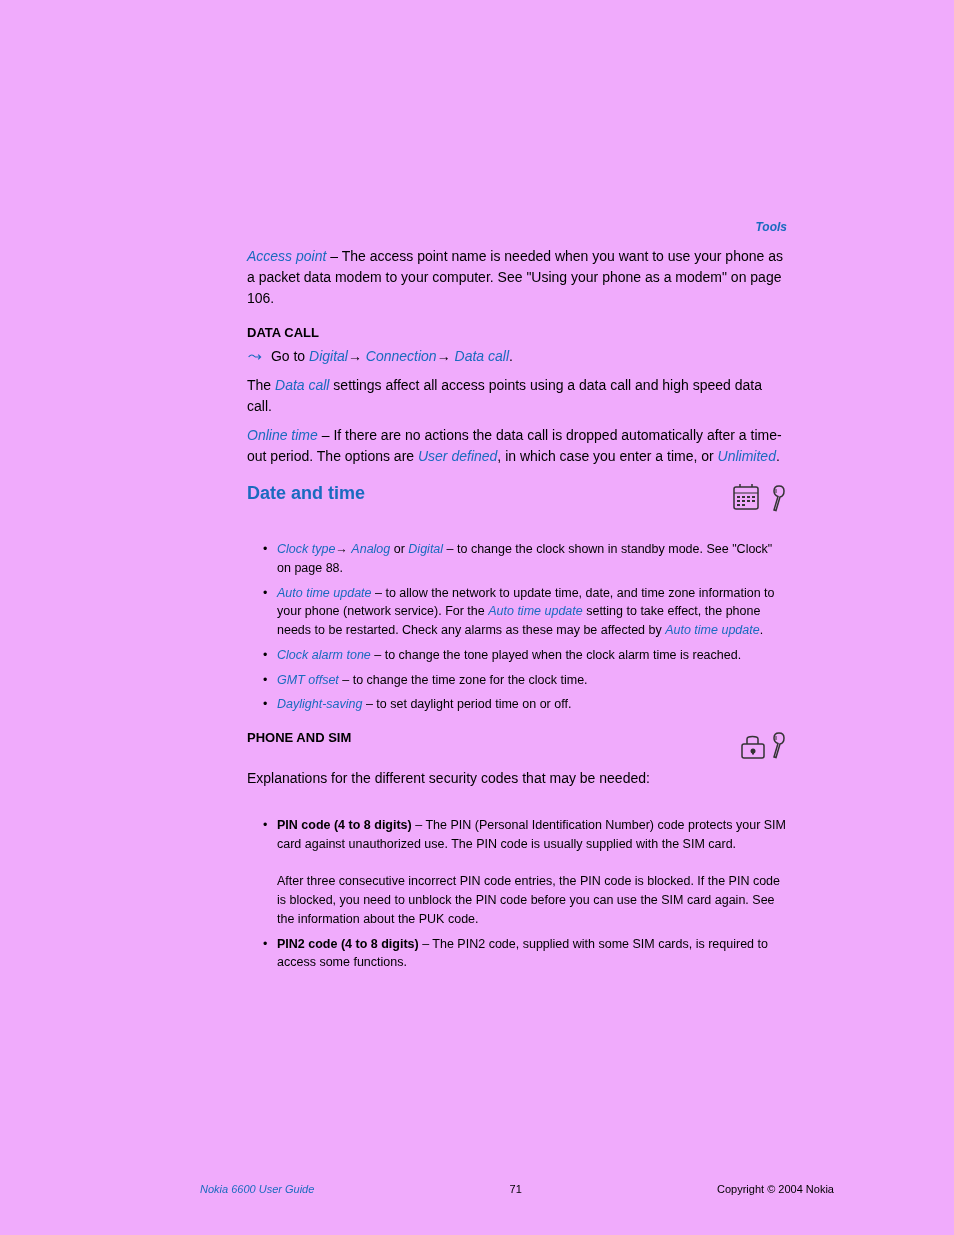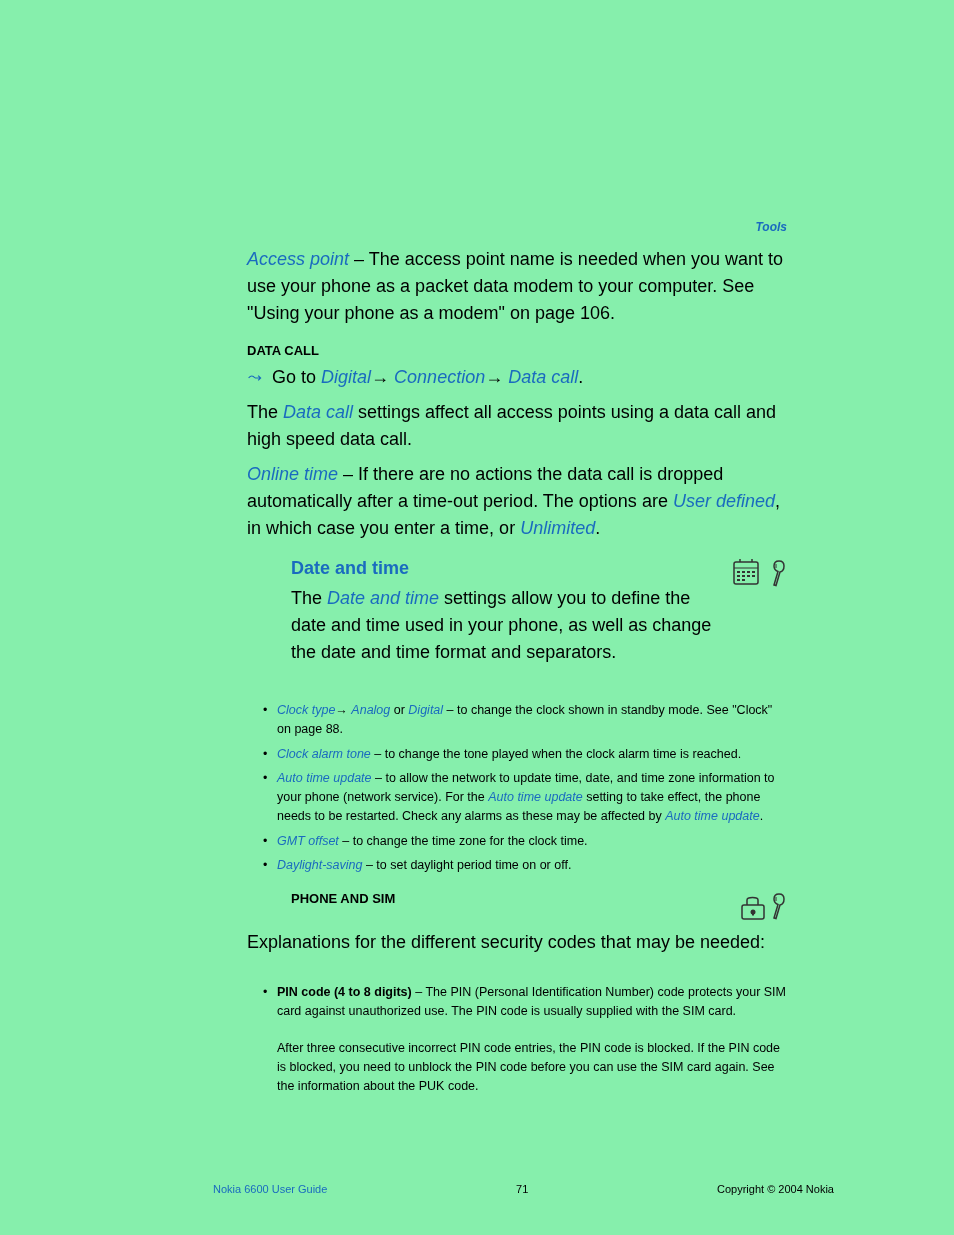--- a/index.html
+++ b/index.html
@@ -7,21 +7,21 @@
       background: #fff;
       font-family: Arial, Helvetica, sans-serif;
       font-size: 13px;
       color: #000;
       width: 954px;
       min-height: 1235px;
     }
     .page {
       width: 954px;
       min-height: 1235px;
-      background: #86efac;
+      background: #f0abfc;
       padding: 0;
       position: relative;
     }
     .content-area {
       margin: 0 auto;
       padding: 220px 120px 60px 200px;
       max-width: 860px;
     }
     .tools-label {
       text-align: right;
@@ -54,21 +54,21 @@
       color: #1a6bbf;
     }
     .icon-area {
       display: flex;
       align-items: center;
       gap: 4px;
       margin-left: 20px;
       flex-shrink: 0;
     }
     p {
-      font-size: 18px;
+      font-size: 14px;
       line-height: 1.5;
       margin-bottom: 8px;
       color: #000;
     }
     .link {
       color: #1a6bbf;
       font-style: italic;
     }
     .arrow-icon {
       display: inline-block;
@@ -102,34 +102,33 @@
       bottom: 40px;
       left: 0;
       right: 0;
       display: flex;
       justify-content: space-between;
       padding: 0 120px 0 200px;
       font-size: 11px;
     }
     .footer-left {
       color: #1a6bbf;
-      margin-left: 13px;
+      font-style: italic;
     }
     .footer-center {
       color: #000;
     }
     .footer-right {
       color: #000;
     }
     .section-header-row {
       display: flex;
       align-items: flex-start;
       justify-content: space-between;
       margin-bottom: 8px;
-      margin-left: 44px;
     }
     .section-header-text {
       flex: 1;
     }
   </style>
 </head>
 <body>
 
 <div class="page">
   <div class="content-area">
@@ -165,23 +164,20 @@
         <span class="link">Online time</span><span> – If there are no actions the data call is dropped automatically after a time-out period. The options are </span><span class="link">User defined</span><span>, in which case you enter a time, or </span><span class="link">Unlimited</span><span>.</span>
       </p>
     </div>
 
     <div class="section">
       <div class="section-header-row">
         <div class="section-header-text">
           <div class="section-title-blue">
             <span class="title-text">Date and time</span>
           </div>
-          <p>
-            <span>The </span><span class="link">Date and time</span><span> settings allow you to define the date and time used in your phone, as well as change the date and time format and separators.</span>
-          </p>
         </div>
 
         <div class="icon-area">
           <svg width="34" height="30" viewBox="0 0 34 30" xmlns="http://www.w3.org/2000/svg">
 
             <rect x="1" y="4" width="24" height="22" rx="2" ry="2" fill="none" stroke="#333" stroke-width="1.5"></rect>
 
             <line x1="7" y1="4" x2="7" y2="1" stroke="#333" stroke-width="1.5"></line>
             <line x1="19" y1="4" x2="19" y2="1" stroke="#333" stroke-width="1.5"></line>
 
@@ -205,25 +201,25 @@
         </div>
       </div>
 
       <ul class="bullet-list">
 
         <li>
           <span class="link">Clock type</span><span>→</span> <span class="link">Analog</span><span> or </span><span class="link">Digital</span><span> – to change the clock shown in standby mode. See "Clock" on page 88.</span>
         </li>
 
         <li>
+          <span class="link">Auto time update</span><span> – to allow the network to update time, date, and time zone information to your phone (network service). For the </span><span class="link">Auto time update</span><span> setting to take effect, the phone needs to be restarted. Check any alarms as these may be affected by </span><span class="link">Auto time update</span><span>.</span>
+        </li>
+
+        <li>
           <span class="link">Clock alarm tone</span><span> – to change the tone played when the clock alarm time is reached.</span>
-        </li>
-
-        <li>
-          <span class="link">Auto time update</span><span> – to allow the network to update time, date, and time zone information to your phone (network service). For the </span><span class="link">Auto time update</span><span> setting to take effect, the phone needs to be restarted. Check any alarms as these may be affected by </span><span class="link">Auto time update</span><span>.</span>
         </li>
 
         <li>
           <span class="link">GMT offset</span><span> – to change the time zone for the clock time.</span>
         </li>
 
         <li>
           <span class="link">Daylight-saving</span><span> – to set daylight period time on or off.</span>
         </li>
       </ul>
@@ -255,20 +251,23 @@
       <p>Explanations for the different security codes that may be needed:</p>
 
       <ul class="bullet-list">
 
         <li>
           <strong>PIN code (4 to 8 digits)</strong><span> – The PIN (Personal Identification Number) code protects your SIM card against unauthorized use. The PIN code is usually supplied with the SIM card.</span>
           <br><br>
           <span>After three consecutive incorrect PIN code entries, the PIN code is blocked. If the PIN code is blocked, you need to unblock the PIN code before you can use the SIM card again. See the information about the PUK code.</span>
         </li>
 
+        <li>
+          <strong>PIN2 code (4 to 8 digits)</strong><span> – The PIN2 code, supplied with some SIM cards, is required to access some functions.</span>
+        </li>
       </ul>
     </div>
 
   </div>
 
   <div class="footer">
     <span class="footer-left">Nokia 6600 User Guide</span>
     <span class="footer-center">71</span>
     <span class="footer-right">Copyright © 2004 Nokia</span>
   </div>

